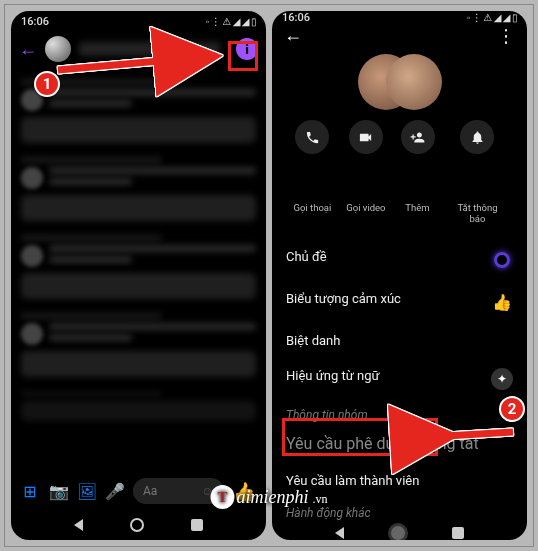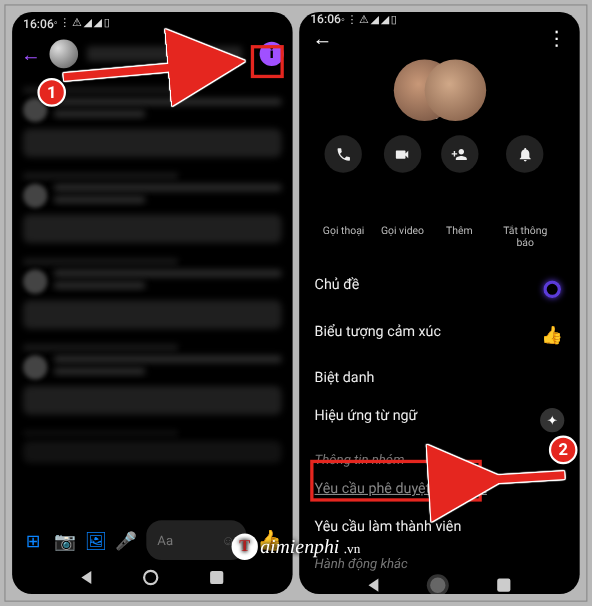--- a/index.html
+++ b/index.html
@@ -31,21 +31,21 @@
     overflow: hidden;
     display: flex;
     flex-direction: column;
     color: #fff;
   }
   
   .statusbar {
     height: 20px;
     display: flex;
     align-items: center;
-    justify-content: flex-start;
+    justify-content: space-between;
     padding: 0 10px;
     font-size: 11px;
     font-weight: 500;
     color: #ddd;
   }
   .statusbar .right { display: flex; gap: 3px; align-items: center; font-size: 10px; letter-spacing: -0.5px; }
   
   .chat-header {
     height: 36px;
     display: flex;
@@ -83,21 +83,21 @@
   
   .composer {
     height: 38px;
     display: flex;
     align-items: center;
     gap: 10px;
     padding: 0 10px;
   }
   .cicon { color: #0a84ff; font-size: 16px; width:18px; text-align:center; }
   .cinput {
-    flex: 1; height: 36px; background: #222; border-radius: 14px;
+    flex: 1; height: 26px; background: #222; border-radius: 14px;
     display: flex; align-items: center; padding: 0 10px;
     color: #777; font-size: 12px; gap: 40px;
   }
   .thumb { color: #0a84ff; font-size: 18px; }
   
   .navbar {
     height: 30px;
     display: flex;
     align-items: center;
     justify-content: space-around;
@@ -130,21 +130,21 @@
     display:flex; align-items:center; justify-content:center; font-size:14px; color:#eee;
   }
   .act-lbl { font-size:9.5px; color:#bbb; text-align:center; max-width:56px; line-height:1.15;margin-top:44px;}
   
   .list { padding: 4px 0; }
   .row {
     display:flex; justify-content:space-between;
     padding: 10px 14px; font-size:13px;
   }
   .row .t { color:#eee; }
-  .row .sub { font-size:13px; color:#888; margin-top:0;text-decoration:underline;}
+  .row .sub { font-size:16px; color:#888; margin-top:0;}
   .row .ic { width:22px; height:22px; border-radius:50%; display:flex;align-items:center;justify-content:center; }
   .section-lbl { padding: 8px 14px 2px 14px; font-size:12px; color:#777;font-style:italic; }
   .ring { width:16px; height:16px; border:3px solid #5b3bd8; border-radius:50%; box-shadow:0 0 6px #5b3bd8;}
   .like-ic { color:#1877f2; font-size:16px;}
   .sparkle { background:#333; font-size:12px;}
 
   
   .anno { position:absolute; pointer-events:none; }
   .red-box { border:3px solid #e5261f; position:absolute; }
   .red-badge {

